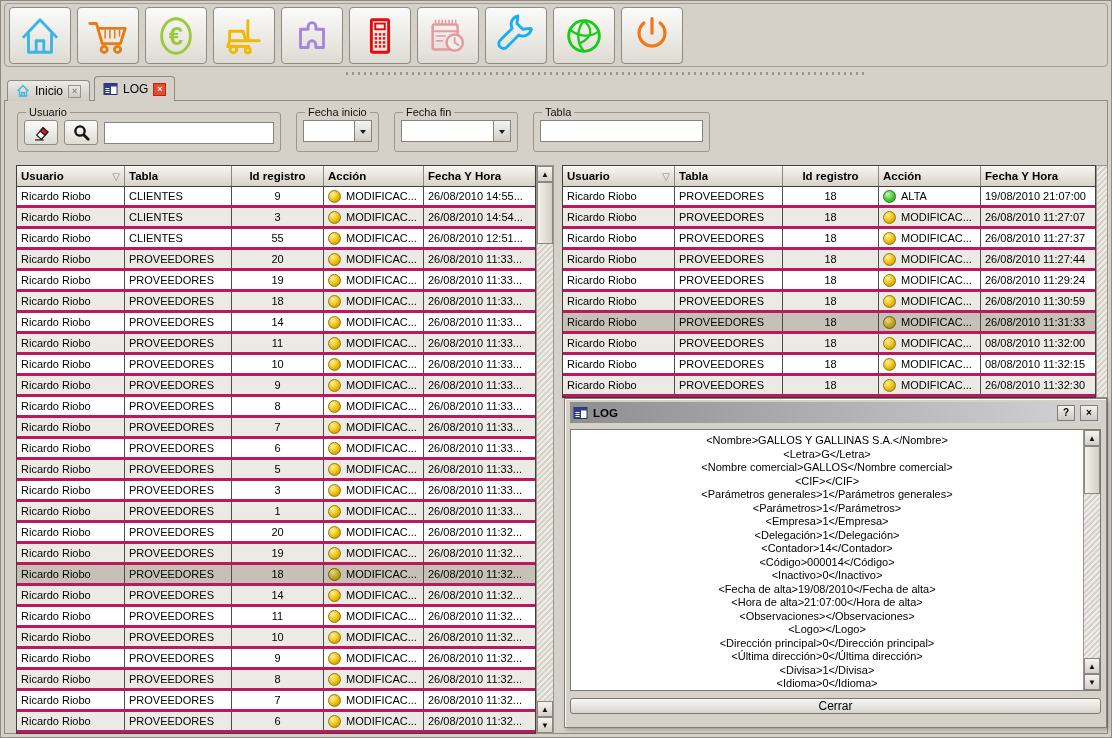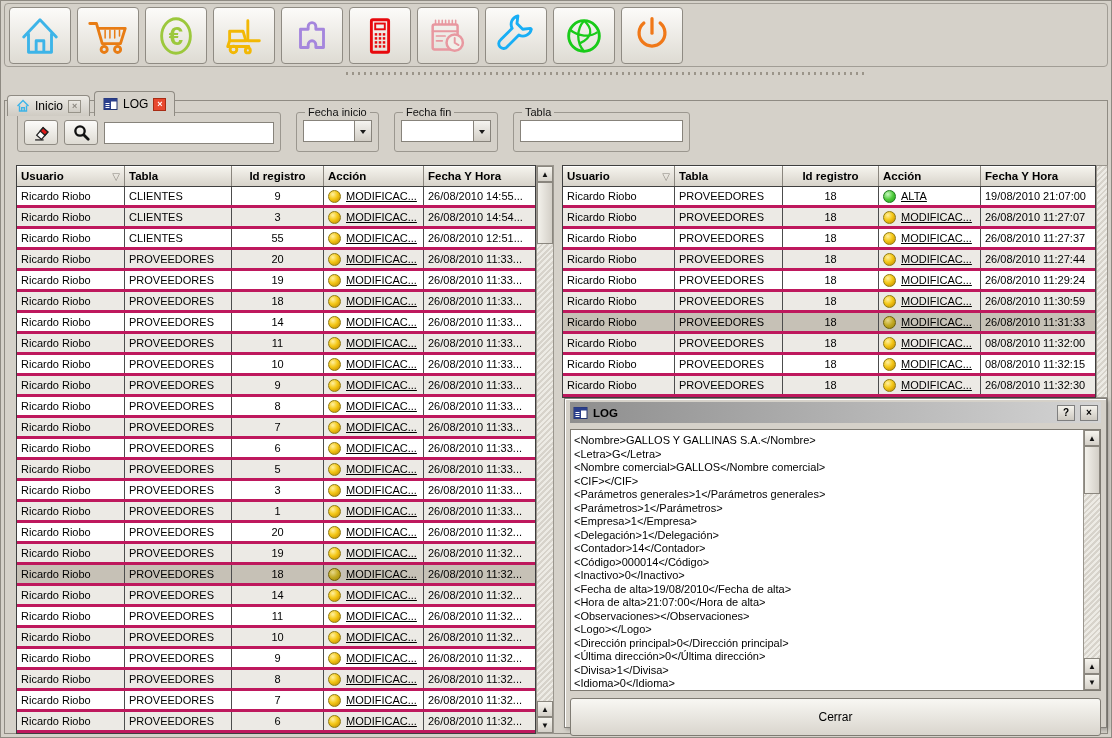--- a/index.html
+++ b/index.html
@@ -6,36 +6,36 @@
   html,body{width:1112px;height:738px;background:#b8b4ac;}
   .app{position:relative;width:1112px;height:738px;background:#d5d1c9;border:1px solid #8e8a82;overflow:hidden;}
 
   
   .toolbar{position:absolute;left:3px;top:2px;right:3px;height:64px;border:1px solid #a19d95;border-radius:4px;display:flex;gap:6px;padding:3px 0 0 4px;}
   .tbtn{width:62px;height:57px;border:1px solid #8f8b83;border-radius:4px;background:linear-gradient(#fcfbf9,#dedbd3);display:flex;align-items:center;justify-content:center;cursor:pointer;}
   .tbtn svg{width:46px;height:46px;}
   .grip{position:absolute;top:71px;left:345px;width:520px;height:3px;background-image:repeating-linear-gradient(90deg,#9b958a 0 2px,transparent 2px 6px);}
 
   
-  .tabbar{position:absolute;top:90px;left:6px;height:25px;display:flex;align-items:flex-end;gap:4px;z-index:5;}
+  .tabbar{position:absolute;top:75px;left:6px;height:25px;display:flex;align-items:flex-end;gap:4px;z-index:5;}
   .tab{display:flex;align-items:center;gap:5px;padding:0 8px;border:1px solid #8f8b83;border-bottom:none;border-radius:4px 4px 0 0;font-size:12px;cursor:pointer;}
   .tab.inactive{height:21px;background:linear-gradient(#eceae5,#cfcbc3);}
   .tab.active{height:25px;background:#d5d1c9;}
   .tclose{width:13px;height:13px;border:1px solid #979389;background:linear-gradient(#eae8e2,#cfcbc3);color:#8a867e;font-size:9px;line-height:11px;text-align:center;font-weight:bold;cursor:pointer;}
   .tclose.red{background:#e8492f;border-color:#a82c14;color:#fff;}
 
   
   .main{position:absolute;left:3px;right:3px;top:99px;bottom:3px;border:1px solid #8f8b83;background:#d5d1c9;}
 
   
   .filters{position:absolute;left:12px;top:5px;display:flex;gap:15px;}
   fieldset{border:1px solid #9b978f;border-radius:3px;padding:1px 6px 5px;height:46px;}
   legend{font-size:11px;padding:0 3px;margin-left:2px;color:#111;}
   .frow{display:flex;align-items:center;gap:6px;margin-top:1px;}
-  .fs-usuario{width:264px;}.fs-fi{width:83px;}.fs-ff{width:104px;}.fs-tabla{width:172px;}
+  .fs-usuario{width:264px;}.fs-fi{width:83px;}.fs-ff{width:124px;}.fs-tabla{width:172px;}
   .icon-btn{width:34px;height:25px;border:1px solid #8f8b83;border-radius:3px;background:linear-gradient(#fcfbf9,#dedbd3);display:flex;align-items:center;justify-content:center;cursor:pointer;}
   .tinput{height:22px;border:1px solid #87837b;background:#fff;flex:1;min-width:0;font-size:12px;padding:0 3px;}
   .combo{width:100%;height:22px;display:flex;border:1px solid #87837b;background:#fff;cursor:pointer;}
   .combo .cfield{flex:1;}
   .combo .cbtn{width:17px;background:linear-gradient(#f5f4f0,#d2cec6);border-left:1px solid #87837b;display:flex;align-items:center;justify-content:center;}
   .arr{width:0;height:0;border:3.5px solid transparent;border-top:4.5px solid #1a1a1a;margin-top:4px;}
 
   
   .dtable{position:absolute;border:1px solid #3f3f3f;background:#fff;}
   .ltable{left:11px;top:64px;width:520px;height:569px;}
@@ -47,44 +47,44 @@
   .hcell{font-weight:bold;font-size:11.5px;line-height:19px;padding:0 4px;border-right:1px solid #8a867e;box-shadow:inset 0 1px 0 #fff;overflow:hidden;white-space:nowrap;display:flex;justify-content:space-between;align-items:center;cursor:pointer;}
   .hcell:last-child{border-right:none;}
   .hcell.center{justify-content:center;}
   .sortg{color:#8a867e;font-size:10px;font-weight:normal;}
   .trow{background:#fff;border-bottom:3px solid #be185d;cursor:pointer;}
   .trow.alt{background:#eceae5;}
   .trow.sel{background:#c6c1b6;}
   .tcell{font-size:11px;line-height:19px;padding:0 4px;border-right:1px solid #4c4c4c;overflow:hidden;white-space:nowrap;color:#000;}
   .tcell:last-child{border-right:none;}
   .c-id{text-align:center;}
-  .c-accion{display:flex;align-items:center;gap:5px;text-decoration:underline;}
+  .c-accion{display:flex;align-items:center;gap:5px;}
   .dot{width:13px;height:13px;border-radius:50%;flex:none;}
   .dot.yellow{background:radial-gradient(circle at 35% 30%,#fff0a0 0%,#f4c818 45%,#cf9a06 80%,#b07f00 100%);border:1px solid #8f7a10;}
   .dot.green{background:radial-gradient(circle at 35% 30%,#c8f8c0,#4ecb3a 50%,#1f9a1f);border:1px solid #1c7a1c;}
   .dot.dim{background:radial-gradient(circle at 35% 30%,#e6d88a,#c2a922 50%,#95800a);border:1px solid #6e5f08;}
 
   
   .vscroll{display:flex;flex-direction:column;background:repeating-linear-gradient(135deg,#edebe5 0 2px,#d7d3cb 2px 4px);border:1px solid #9a968e;}
   .lscroll{position:absolute;left:531px;top:64px;width:18px;height:569px;}
   .rstrip{position:absolute;left:1091px;top:64px;width:12px;height:233px;background:repeating-linear-gradient(135deg,#edebe5 0 2px,#d7d3cb 2px 4px);border:1px solid #9a968e;}
   .sbtn{height:16px;flex:none;background:linear-gradient(#f6f4ee,#d4d0c8);border:1px solid #8a867e;display:flex;align-items:center;justify-content:center;font-size:8px;color:#111;cursor:pointer;}
   .thumb{height:62px;flex:none;background:linear-gradient(90deg,#f3f1eb,#d3cfc7);border:1px solid #8a867e;cursor:pointer;}
   .spacer{flex:1;}
 
   
   .dialog{position:absolute;left:559px;top:297px;width:543px;height:330px;border:1px solid #83807a;background:#d5d1c9;box-shadow:inset 1px 1px 0 #fff,2px 2px 4px rgba(0,0,0,.25);padding:3px 5px;}
   .dtitle{height:21px;background:linear-gradient(90deg,#8e8e8e,#d4d4d4);display:flex;align-items:center;padding:0 3px;gap:5px;cursor:move;}
   .dtitle .t{font-weight:bold;font-size:11.5px;color:#000;flex:1;}
   .dbtn{width:18px;height:16px;border:1px solid #7f7f7f;background:linear-gradient(#f4f2ec,#cdc9c1);font-size:10px;font-weight:bold;line-height:13px;text-align:center;color:#000;cursor:pointer;}
   .dtext{height:262px;margin-top:6px;border:1px solid #7e7a72;background:#fff;display:flex;overflow:hidden;}
-  .dtext .lines{flex:1;padding:4px 3px;font-size:11px;line-height:13.5px;overflow:hidden;white-space:pre;color:#000;}
+  .dtext .lines{flex:1;padding:4px 3px;font-size:11px;line-height:13.5px;overflow:hidden;white-space:pre;color:#000;text-align:center;}
   .dtext .vscroll{width:17px;border:none;border-left:1px solid #9a968e;}
   .dthumb{height:48px;}
-  .cerrar{margin-top:7px;height:38px;width:100%;border:1px solid #7f7b73;border-radius:3px;background:linear-gradient(#f8f7f3,#d9d5cd);font-size:12px;color:#000;cursor:pointer;}
+  .cerrar{margin-top:7px;height:16px;width:100%;border:1px solid #7f7b73;border-radius:3px;background:linear-gradient(#f8f7f3,#d9d5cd);font-size:12px;color:#000;cursor:pointer;}
 </style>
 </head>
 <body>
 
 <div class="app">
 
   <div class="toolbar">
     <div class="tbtn" style="color: rgb(61, 180, 232);">
         <svg viewBox="0 0 48 48" fill="none" stroke="currentColor" stroke-width="3" stroke-linecap="round" stroke-linejoin="round">
           <path d="M7 25 24 7l17 18M12 22v19h24V22M20 41V29h8v12"></path>

